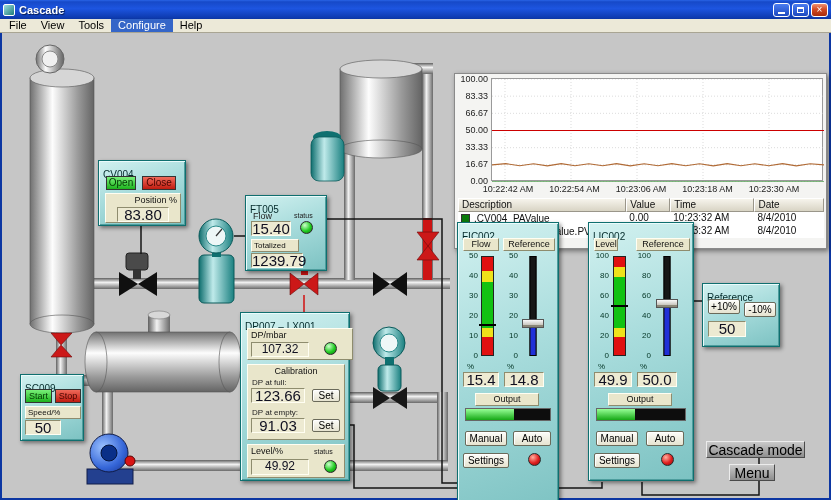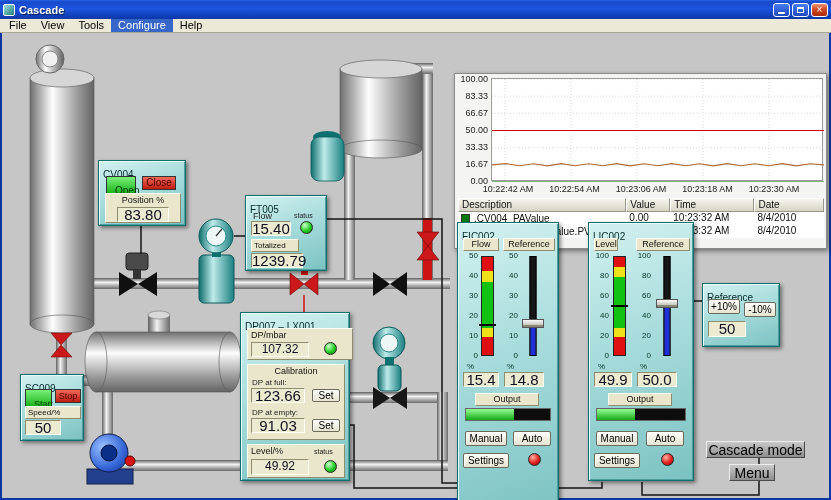--- a/index.html
+++ b/index.html
@@ -30,21 +30,21 @@
   .panel{position:absolute;background:linear-gradient(160deg,#d2f1f0 0%,#a8dcdc 45%,#7cc2c2 100%);
     border:1px solid #0f6f6f;
     box-shadow:inset 1px 1px 0 #eafbfb, inset -1px -1px 0 #4d9d9d, 2px 2px 4px rgba(0,0,0,.45);}
   .ptitle{font-size:10px;color:#032a2a;padding:8px 4px 0;}
   .hdrbox{position:absolute;background:#e9e6cb;border:1px solid;border-color:#fffef2 #8e8c6e #8e8c6e #fffef2;
     font-size:9px;text-align:center;line-height:11px;height:13px;color:#111;}
   .vfield{position:absolute;background:#edead2;border:1px solid;border-color:#8e8c6e #fffef2 #fffef2 #8e8c6e;
     font-size:15px;text-align:center;height:15px;line-height:13px;color:#101020;}
   .xpbtn{position:absolute;background:linear-gradient(#fdfdfa,#e6e3d0);border:1px solid #6a6a5a;border-radius:2px;
     font-size:10px;height:15px;line-height:12px;padding:0;color:#000;box-shadow:inset 1px 1px 0 #fff;}
-  .gbtn{position:absolute;border:1px solid #333;font-size:10px;height:14px;line-height:12px;padding:8px;
+  .gbtn{position:absolute;border:1px solid #333;font-size:10px;height:14px;line-height:12px;padding:0;
     background:linear-gradient(#79f079,#1db31d);color:#033a03;}
   .rbtn{position:absolute;border:1px solid #333;font-size:10px;height:14px;line-height:12px;padding:0;
     background:linear-gradient(#f06a5a,#c01c10);color:#4a0500;}
   .light{position:absolute;width:13px;height:13px;border-radius:50%;border:1px solid #2a2a2a;}
   .green-light{background:radial-gradient(circle at 35% 30%,#ccffcc,#22cc22 55%,#0a7a0a);}
   .red-light{background:radial-gradient(circle at 35% 30%,#ffb0a0,#e02020 55%,#8a0a0a);}
   .beigebox{position:absolute;background:#e9e6cb;border:1px solid;border-color:#fffef2 #8e8c6e #8e8c6e #fffef2;}
   .blab{font-size:9px;color:#111;padding:1px 3px;display:block;}
   .slab{position:absolute;font-size:7px;color:#222;}
 
@@ -321,21 +321,21 @@
           <div class="cell c-date">8/4/2010</div>
         </div>
       </div>
     </div>
 
     <div class="panel" style="left:96px;top:127px;width:88px;height:66px">
       <div class="ptitle">CV004</div>
       <button class="gbtn" style="left:7px;top:15px;width:30px">Open</button>
       <button class="rbtn" style="left:43px;top:15px;width:34px">Close</button>
       <div class="beigebox" style="left:6px;top:32px;width:76px;height:30px">
-        <span class="blab" style="text-align:center">Position %</span>
+        <span class="blab" style="text-align:right">Position %</span>
         <div class="vfield" style="left:11px;top:13px;width:52px">83.80</div>
       </div>
     </div>
 
     <div class="panel" style="left:243px;top:162px;width:82px;height:76px">
       <div class="ptitle">FT005</div>
       <div class="slab" style="left:7px;top:15px;font-size:9px">Flow</div>
       <div class="slab" style="left:48px;top:16px">status</div>
       <div class="vfield" style="left:5px;top:25px;width:40px">15.40</div>
       <div class="light green-light" style="left:54px;top:25px"></div>

